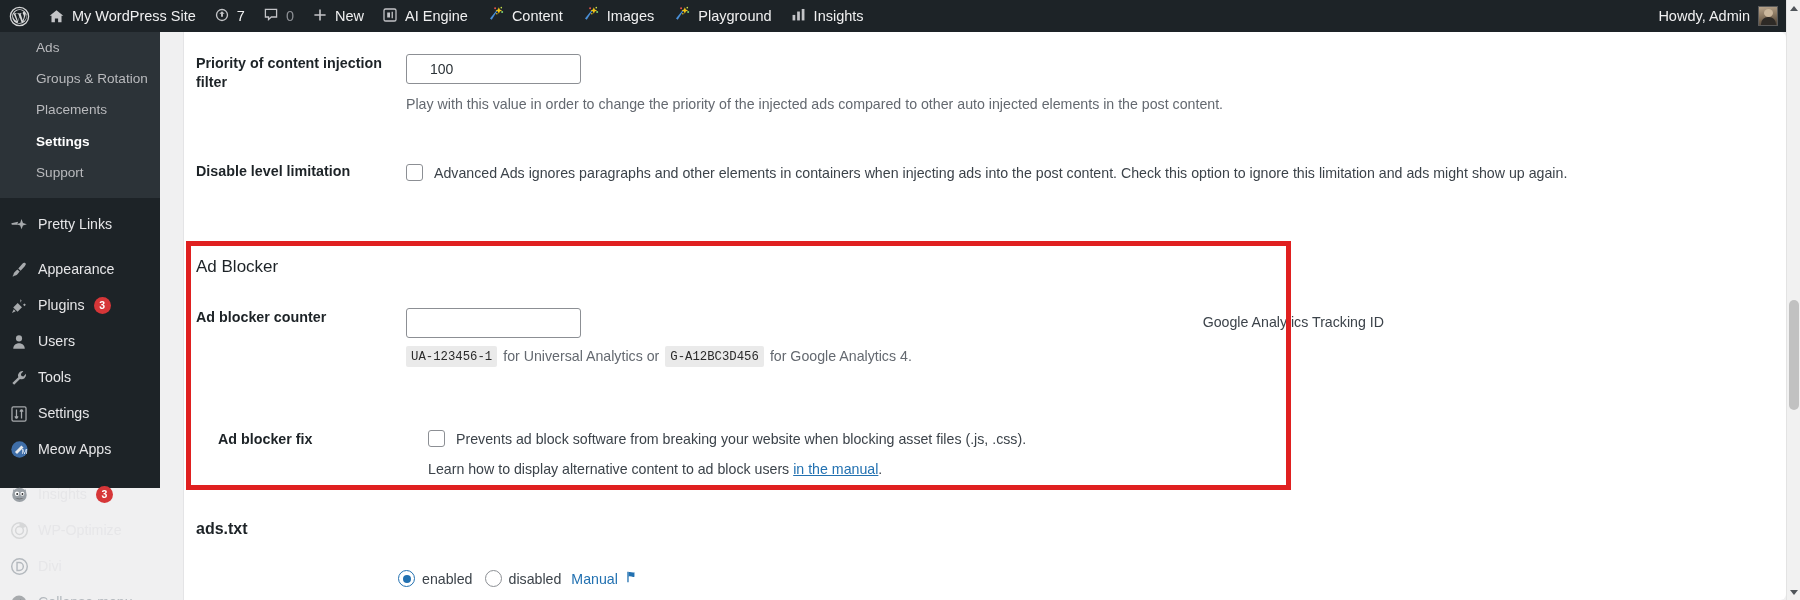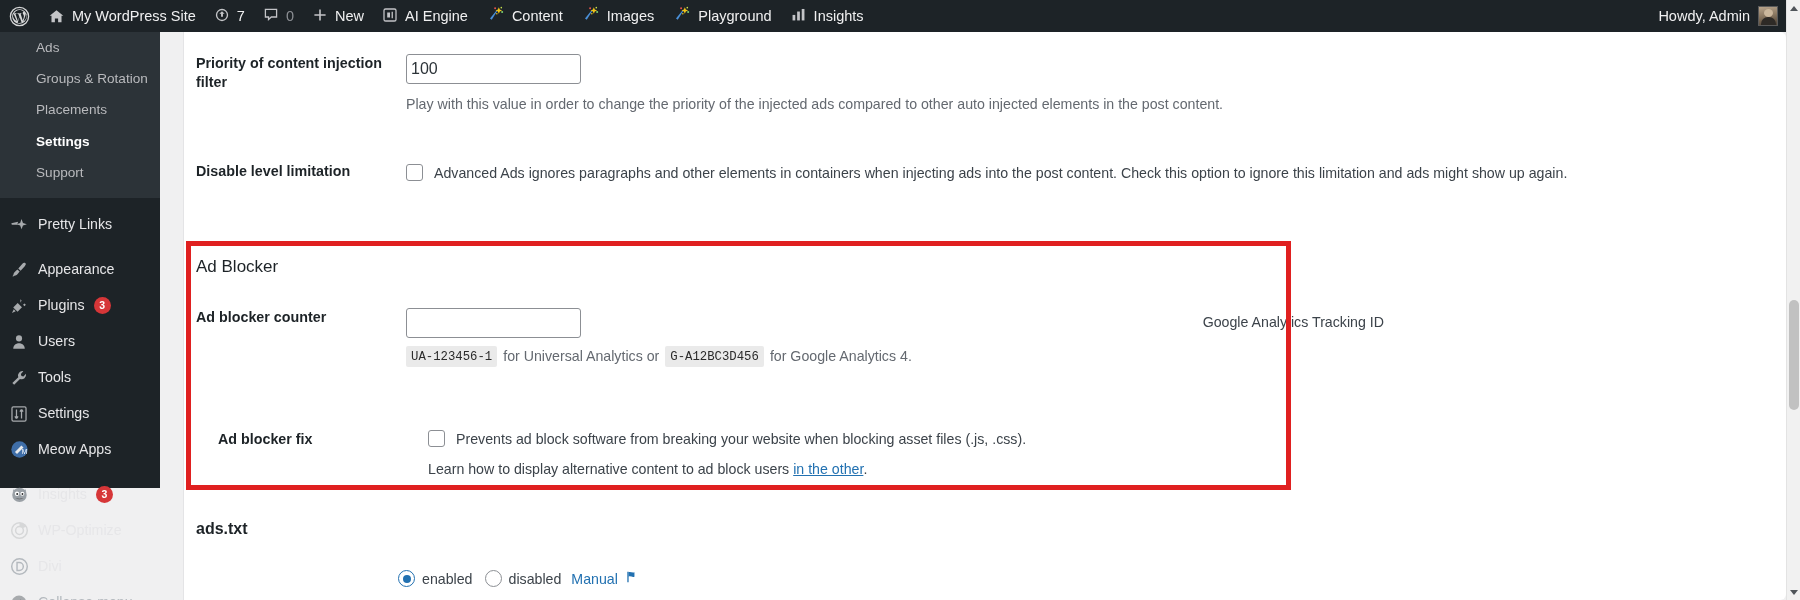--- a/index.html
+++ b/index.html
@@ -79,21 +79,21 @@
 
   .row { display: flex; align-items: flex-start; }
   .row-label {
     width: 222px; flex: none; padding-left: 12px;
     font-size: 14.3px; font-weight: bold; color: #1d2327; line-height: 1.35;
   }
   .row-field { flex: 1; }
 
   .txtinput {
     width: 175px; height: 30px; border: 1px solid #8c8f94; border-radius: 3px;
-    background: #fff; font-size: 16px; padding: 0 4px; color: #2c3338;
+    background: #fff; font-size: 14px; padding: 0 23px; color: #2c3338;
     font-family: "Liberation Sans", sans-serif; vertical-align: middle;
   }
   .helptext { font-size: 14.2px; color: #646970; line-height: 1.5; }
   .code {
     font-family: "Liberation Mono", monospace; background: #eaeaea; color: #2b2b2b;
     padding: 1.5px 5px; font-size: 12.3px; border-radius: 2px;
   }
   .cb {
     width: 17px; height: 17px; border: 1px solid #8c8f94; border-radius: 3px;
     background: #fff; display: inline-block; flex:none;
@@ -437,21 +437,21 @@
 
       <div class="row" style="position:absolute; left:0; top:398px; width:1200px;padding-left:22px;">
         <div class="row-label">Ad blocker fix</div>
         <div class="row-field">
           <div class="cb-line">
             <span class="cb"></span>
             <span class="cbtxt">Prevents ad block software from breaking your website when blocking asset files (.js, .css).</span>
           </div>
           <div class="helptext" style="margin-top:10px; color:#3c434a;">
             <span>Learn how to display alternative content to ad block users</span>
-            <a class="link ul" href="#">in the other</a><span>.</span>
+            <a class="link ul" href="#">in the manual</a><span>.</span>
           </div>
         </div>
       </div>
 
       <div class="redbox" style="left:2px; top:209px; width:1105px; height:249px;"></div>
 
       <div class="section-title" style="position:absolute; left:12px; top:488px; font-weight:bold; font-size:16px;">ads.txt</div>
 
       <div style="position:absolute; left:214px; top:538px;">
         <div class="radio-group">

